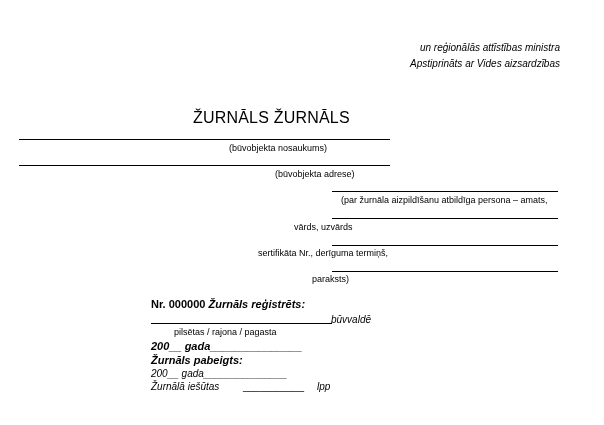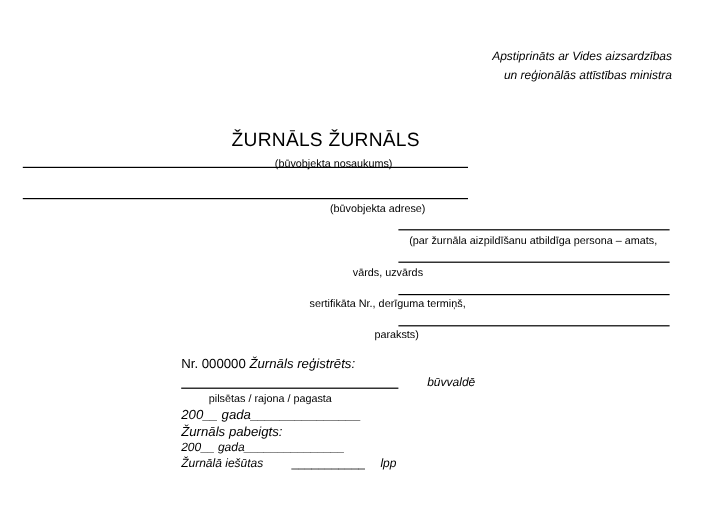--- a/index.html
+++ b/index.html
@@ -5,36 +5,36 @@
   html, body { margin: 0; padding: 0; background: #ffffff; }
   body { width: 604px; height: 425px; position: relative; overflow: hidden;
          font-family: "Liberation Sans", "DejaVu Sans", sans-serif; color: #000; }
   .abs { position: absolute; white-space: nowrap; }
   .approval { right: 44px; top: 40px; text-align: right; font-size: 10px; font-style: italic; line-height: 15.5px; }
   .approval div { white-space: nowrap; }
   .title { left: 193px; top: 109px; font-size: 16px; letter-spacing: 0.2px; }
   .line { position: absolute; height: 0; border-top: 1px solid #000; }
   .cap { font-size: 9px; }
   .ital { font-style: italic; }
-  .bold { font-weight: normal; }
+  .bold { font-weight: bold; }
   .f10 { font-size: 10px; }
   .f11 { font-size: 11px; }
 </style>
 </head>
 <body>
 
 <div class="abs approval">
+  <div>un reģionālās attīstības ministra</div>
   <div>Apstiprināts ar Vides aizsardzības</div>
-  <div>un reģionālās attīstības ministra</div>
 </div>
 
 <div class="abs title">ŽURNĀLS ŽURNĀLS</div>
 
 <div class="line" style="left:19px; top:139px; width:371px;"></div>
-<div class="abs cap" style="left:229px; top:131px;">(būvobjekta nosaukums)</div>
+<div class="abs cap" style="left:229px; top:143px;">(būvobjekta nosaukums)</div>
 
 <div class="line" style="left:19px; top:165px; width:371px;"></div>
 <div class="abs cap" style="left:238px; top:169px;margin-left:37px;">(būvobjekta adrese)</div>
 
 <div class="line" style="left:332px; top:191px; width:226px;"></div>
 <div class="abs cap" style="left:341px; top:195px;">(par žurnāla aizpildīšanu atbildīga persona – amats,</div>
 
 <div class="line" style="left:332px; top:218px; width:226px;"></div>
 <div class="abs cap" style="left:294px; top:222px;">vārds, uzvārds</div>
 
@@ -43,21 +43,21 @@
 
 <div class="line" style="left:332px; top:271px; width:226px;"></div>
 <div class="abs cap" style="left:312px; top:274px;">paraksts)</div>
 
 <div class="abs f11 bold" style="left:151px; top:298px;">
   <span>Nr. 000000</span>
   <span class="ital">Žurnāls reģistrēts:</span>
 </div>
 
 <div class="line" style="left:151px; top:323px; width:181px;"></div>
-<div class="abs f10 ital" style="left:356px; top:314px;">būvvaldē</div>
+<div class="abs f10 ital" style="left:331px; top:314px;">būvvaldē</div>
 <div class="abs cap" style="left:174px; top:327px;">pilsētas / rajona / pagasta</div>
 
 <div class="abs f11 bold ital" style="left:151px; top:340px;">200__ gada_______________</div>
 
 <div class="abs f11 bold ital" style="left:151px; top:354px;">Žurnāls pabeigts:</div>
 
 <div class="abs f10 ital" style="left:151px; top:368px;">200__ gada_______________</div>
 
 <div class="abs f10 ital" style="left:151px; top:381px;">
   <span>Žurnālā iešūtas</span>

